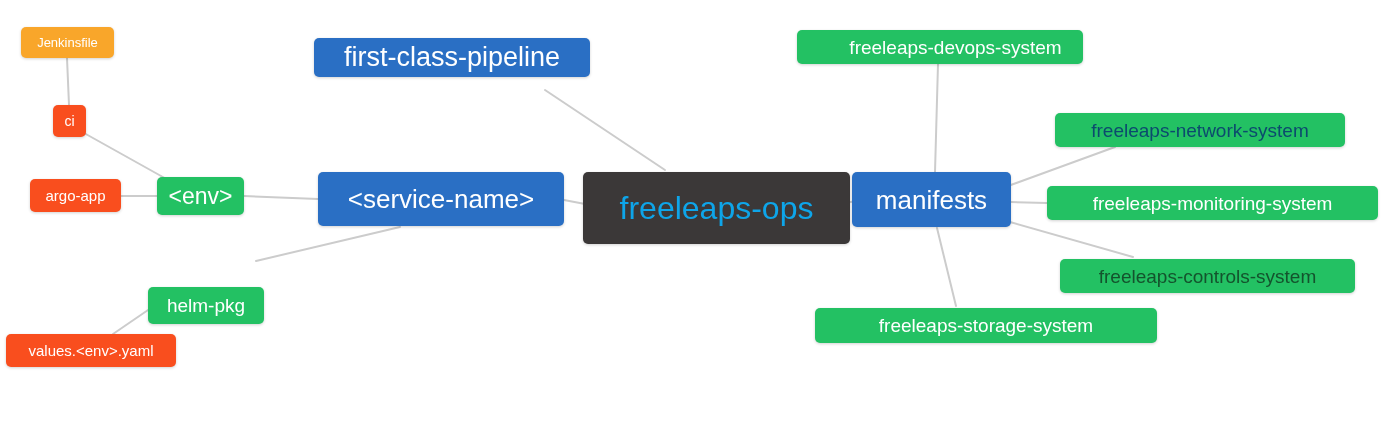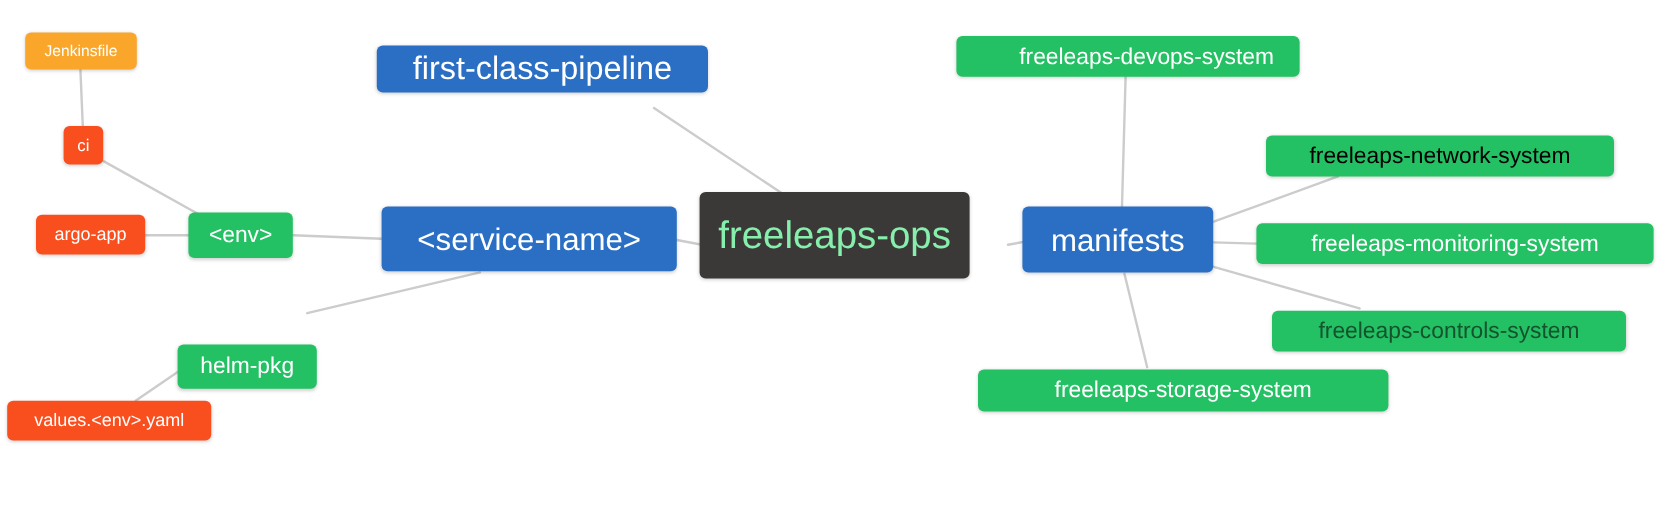--- a/index.html
+++ b/index.html
@@ -53,26 +53,26 @@
       <line x1="935" y1="172" x2="938" y2="64" stroke="#cccccc" stroke-width="2" stroke-linecap="round"></line>
       <line x1="1008" y1="186" x2="1115" y2="147" stroke="#cccccc" stroke-width="2" stroke-linecap="round"></line>
       <line x1="1011" y1="202" x2="1047" y2="203" stroke="#cccccc" stroke-width="2" stroke-linecap="round"></line>
       <line x1="1010" y1="222" x2="1133" y2="257" stroke="#cccccc" stroke-width="2" stroke-linecap="round"></line>
       <line x1="937" y1="228" x2="956" y2="306" stroke="#cccccc" stroke-width="2" stroke-linecap="round"></line>
     </svg>
   <div id="node-layer">
       <div class="node" style="left: 21px; top: 27px; width: 93px; height: 31px; font-size: 13px; background: rgb(249, 166, 42); color: rgb(255, 255, 255);">Jenkinsfile</div>
       <div class="node" style="left: 53px; top: 105px; width: 33px; height: 32px; font-size: 14px; background: rgb(249, 78, 30); color: rgb(255, 255, 255);">ci</div>
       <div class="node" style="left: 30px; top: 179px; width: 91px; height: 33px; font-size: 15px; background: rgb(249, 78, 30); color: rgb(255, 255, 255);">argo-app</div>
-      <div class="node" style="left: 157px; top: 177px; width: 87px; height: 38px; font-size: 19px; background: rgb(35, 193, 99); color: rgb(255, 255, 255);">&lt;env&gt;</div>
+      <div class="node" style="left: 157px; top: 177px; width: 87px; height: 38px; font-size: 23px; background: rgb(35, 193, 99); color: rgb(255, 255, 255);">&lt;env&gt;</div>
       <div class="node" style="left: 314px; top: 38px; width: 276px; height: 39px; font-size: 27px; background: rgb(42, 111, 196); color: rgb(255, 255, 255);">first-class-pipeline</div>
       <div class="node" style="left: 318px; top: 172px; width: 246px; height: 54px; font-size: 26px; background: rgb(42, 111, 196); color: rgb(255, 255, 255);">&lt;service-name&gt;</div>
-      <div class="node" style="left: 583px; top: 160px; width: 225px; height: 72px; font-size: 32px; background: rgb(59, 56, 56); color: #86efac;">freeleaps-ops</div>
+      <div class="node" style="left: 583px; top: 172px; width: 267px; height: 72px; font-size: 32px; background: rgb(59, 56, 56); color: #0ea5e9;">freeleaps-ops</div>
       <div class="node" style="left: 852px; top: 172px; width: 159px; height: 55px; font-size: 26px; background: rgb(42, 111, 196); color: rgb(255, 255, 255);">manifests</div>
       <div class="node" style="left: 148px; top: 258px; width: 116px; height: 37px; font-size: 19px; background: rgb(35, 193, 99); color: rgb(255, 255, 255); margin-top: 29px;">helm-pkg</div>
       <div class="node" style="left: 6px; top: 334px; width: 170px; height: 33px; font-size: 15px; background: rgb(249, 78, 30); color: rgb(255, 255, 255);">values.&lt;env&gt;.yaml</div>
       <div class="node" style="left: 797px; top: 30px; width: 286px; height: 34px; font-size: 19px; background: rgb(35, 193, 99); color: rgb(255, 255, 255); padding-left: 31px;">freeleaps-devops-system</div>
-      <div class="node" style="left: 1055px; top: 113px; width: 290px; height: 34px; font-size: 19px; background: rgb(35, 193, 99); color: #000000;">freeleaps-network-system</div>
+      <div class="node" style="left: 1055px; top: 113px; width: 290px; height: 34px; font-size: 19px; background: rgb(35, 193, 99); color: #0c4a6e;">freeleaps-network-system</div>
       <div class="node" style="left: 1047px; top: 186px; width: 331px; height: 34px; font-size: 19px; background: rgb(35, 193, 99); color: rgb(255, 255, 255);">freeleaps-monitoring-system</div>
       <div class="node" style="left: 1060px; top: 259px; width: 295px; height: 34px; font-size: 19px; background: rgb(35, 193, 99); color: #14532d;">freeleaps-controls-system</div>
       <div class="node" style="left: 815px; top: 308px; width: 342px; height: 35px; font-size: 19px; background: rgb(35, 193, 99); color: rgb(255, 255, 255);">freeleaps-storage-system</div>
     </div>
 </div>
 
 </body></html>

